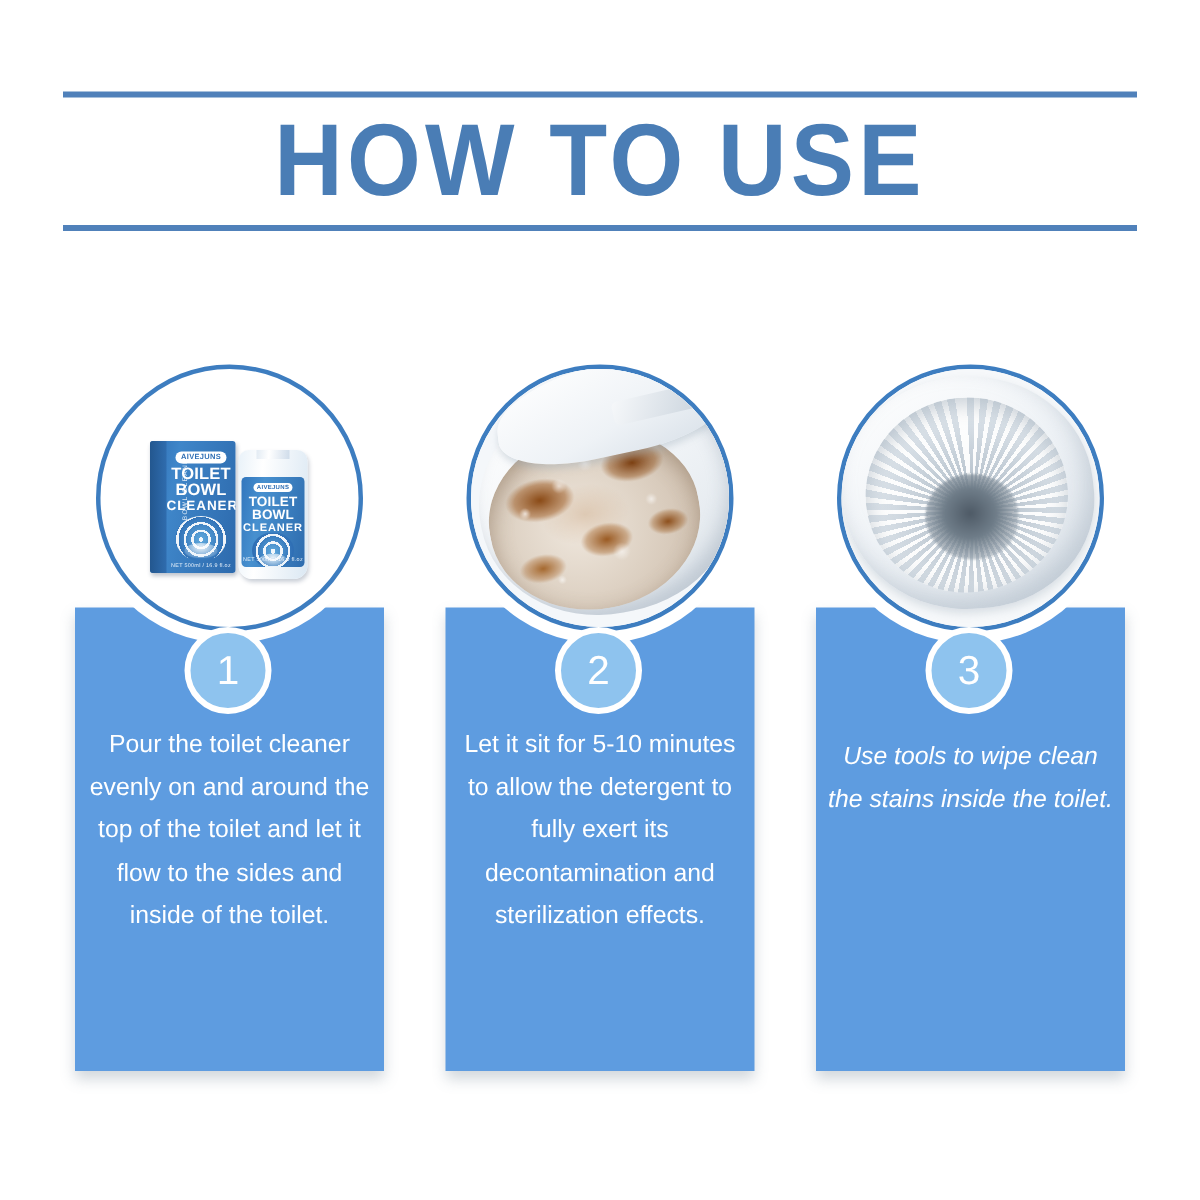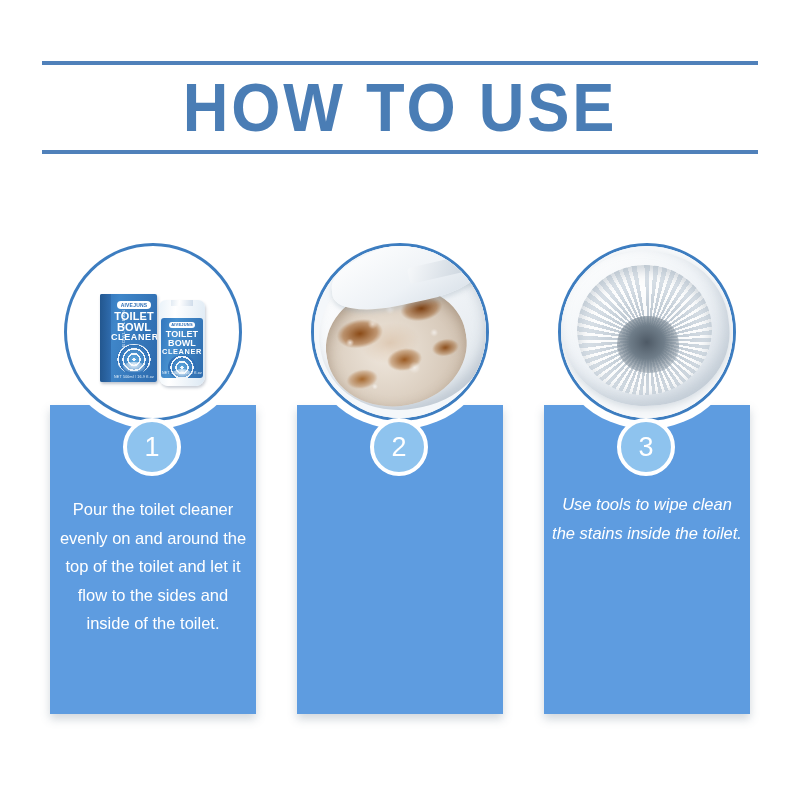--- a/index.html
+++ b/index.html
@@ -124,21 +124,21 @@
     font-size: 27px;
     line-height: 50px;
     text-align: center;
     font-weight: 400;
   }
 
   
   .caption {
     position: absolute;
     left: 8px;
-    top: 255px;
+    top: 242px;
     width: 190px;
     color: #ffffff;
     font-size: 16.5px;
     line-height: 28.5px;
     text-align: center;
     font-weight: 400;
   }
   .caption p { margin: 0; }
 
   
@@ -380,20 +380,23 @@
           <div class="seat2"></div>
           <div class="dirt2"></div>
           <div class="lid2"></div>
           <div class="hinge2"></div>
         </div>
       </div>
     </div>
 
     <div class="badge">2</div>
 
+    <div class="caption" style="top:242px;">
+      <p>Let it sit for 5-10 minutes to allow the detergent to fully exert its decontamination and sterilization effects.</p>
+    </div>
   </div>
 
   <div class="step step-3">
     <div class="card"></div>
     <div class="circle-halo"></div>
 
     <div class="photo-circle">
       <div class="photo-inner">
         <div class="bowl3">
           <div class="rim3"></div>

